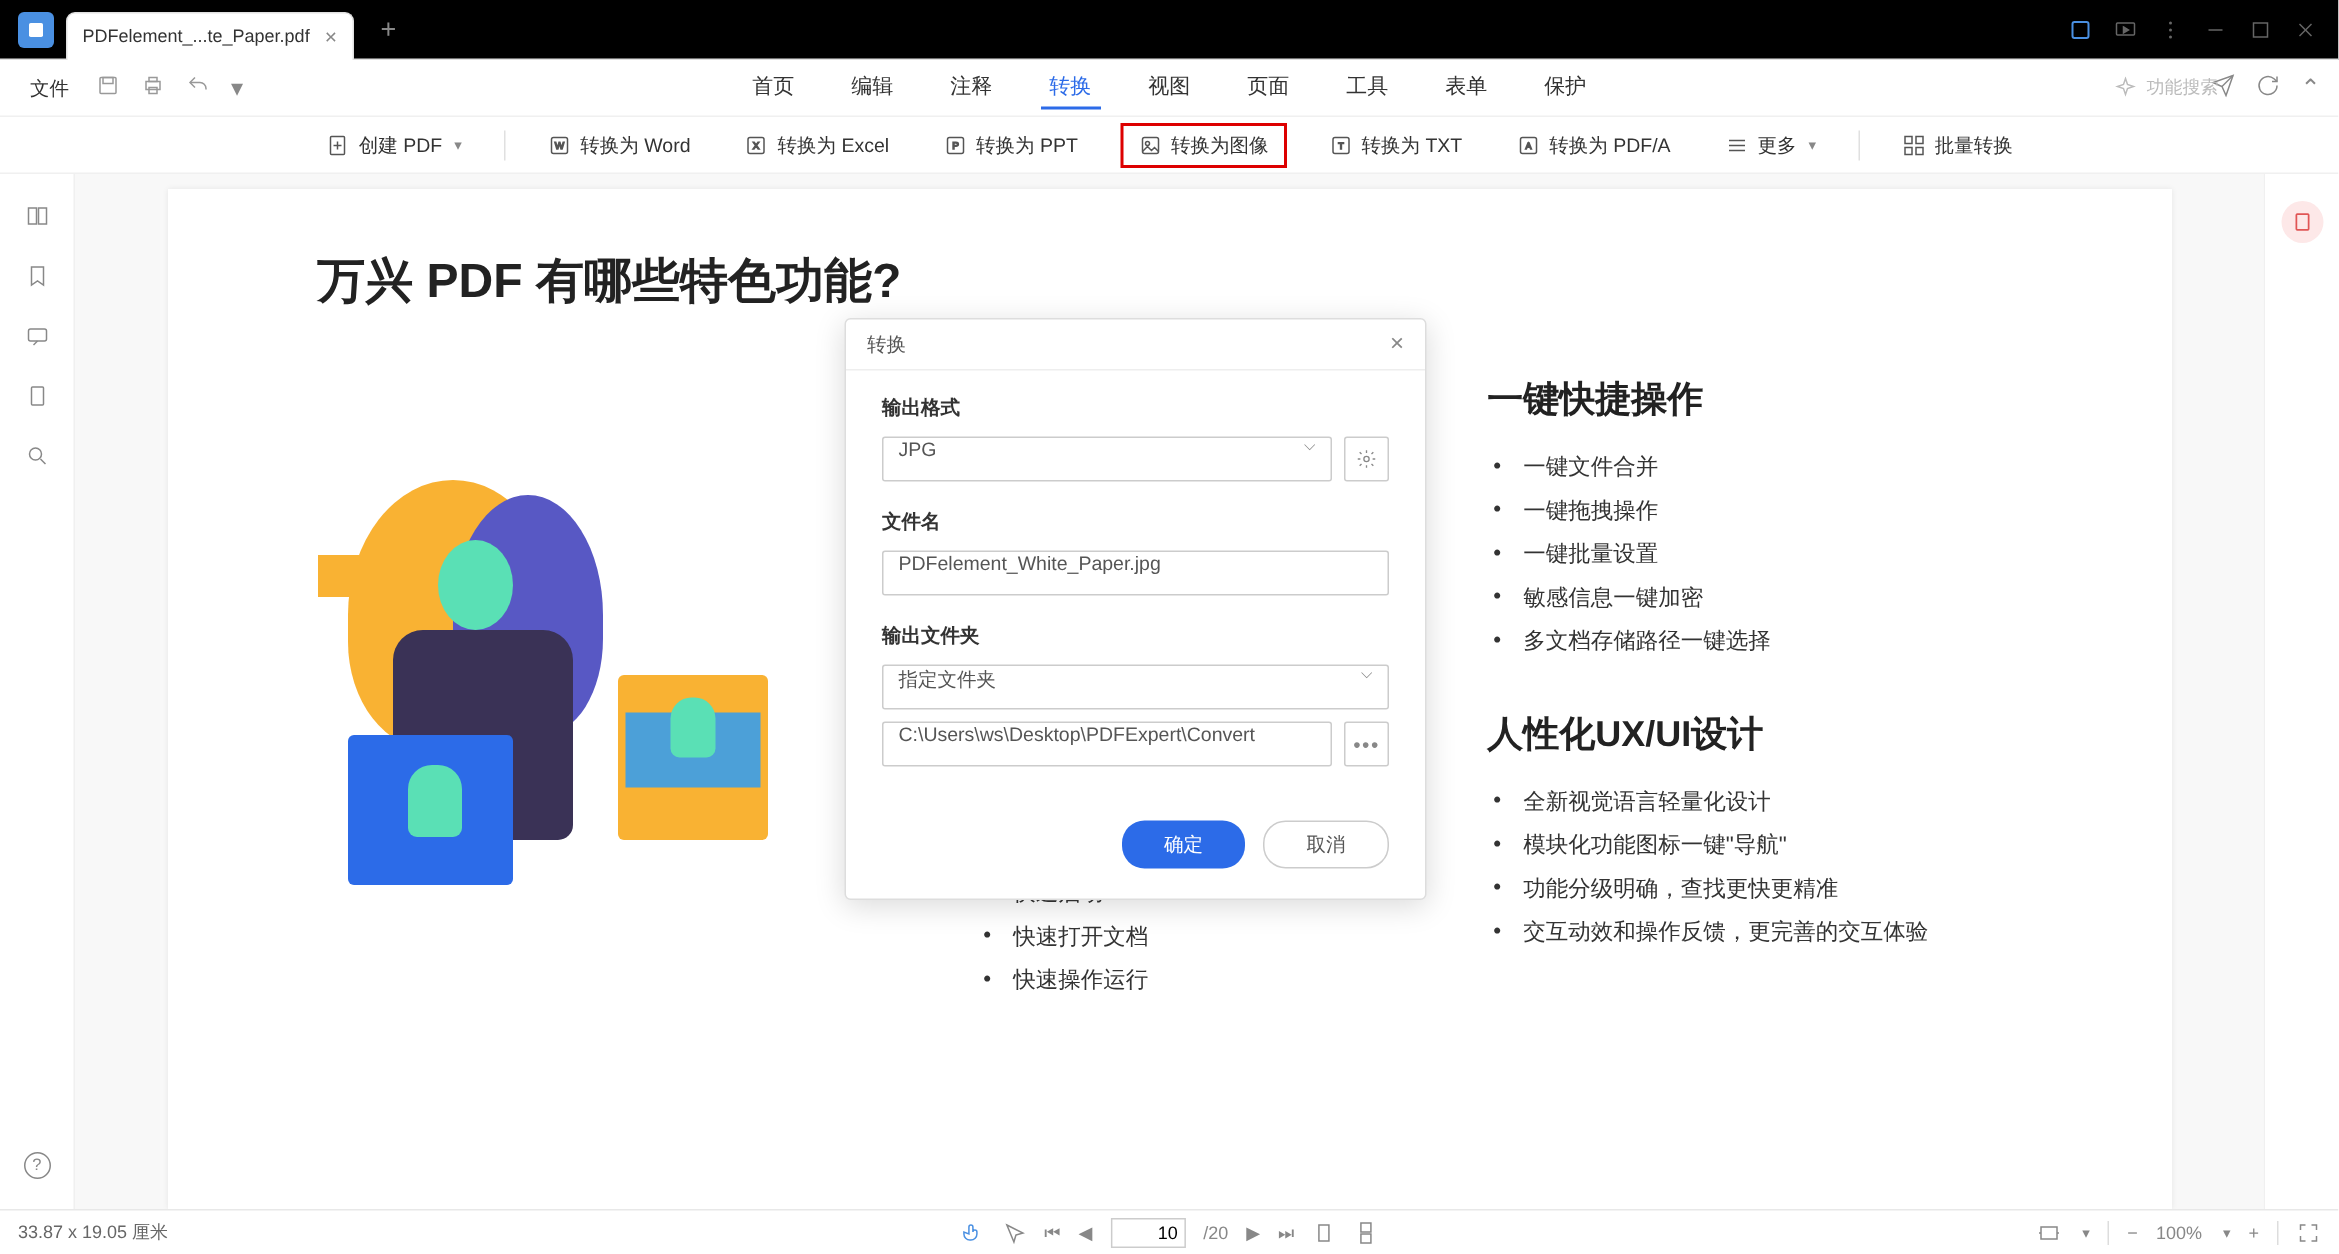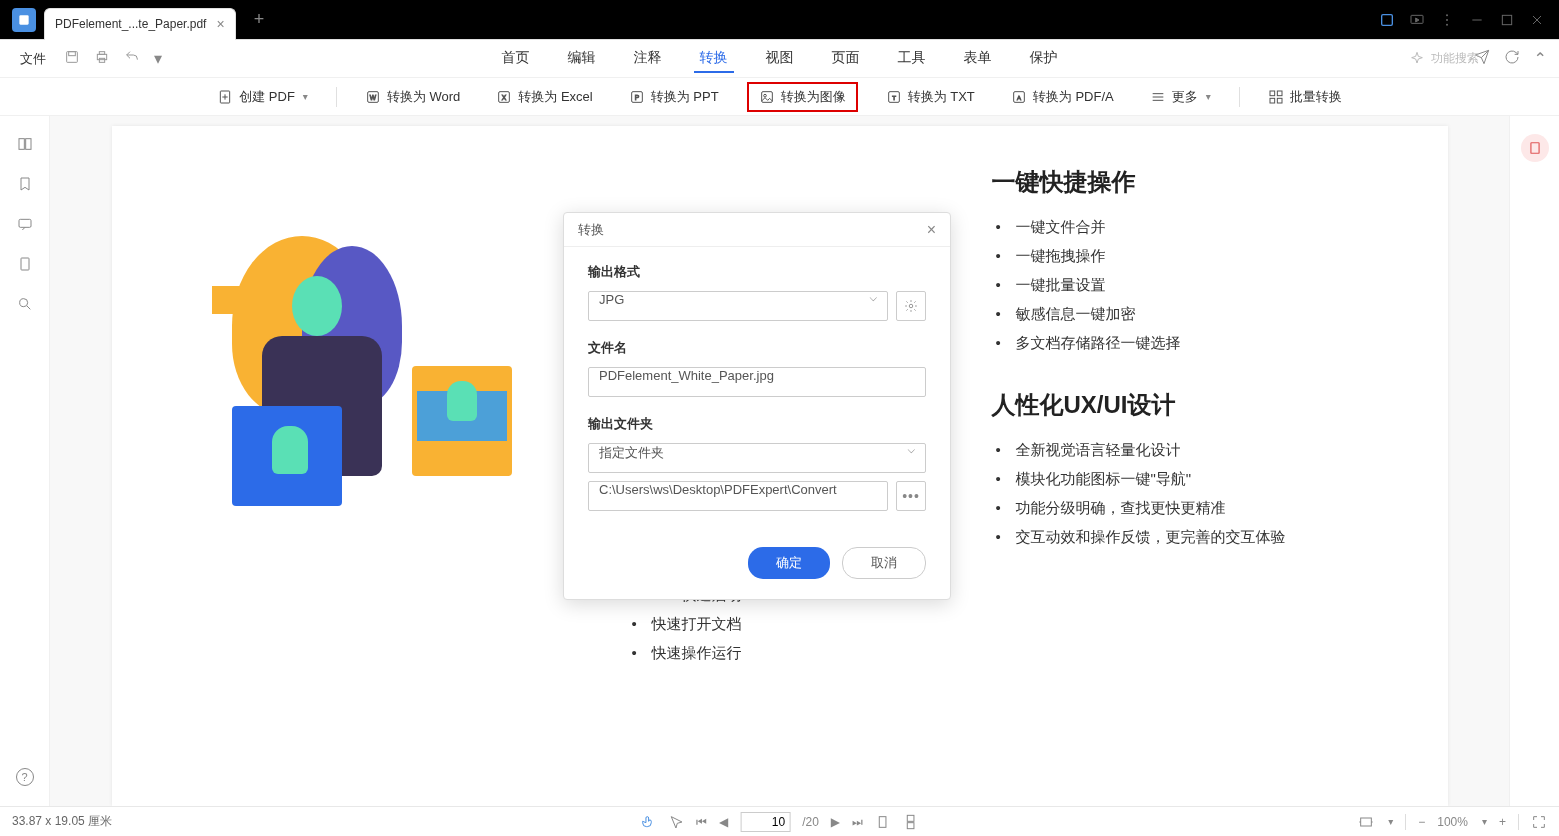--- a/index.html
+++ b/index.html
@@ -49,21 +49,21 @@
 
 .doc-title { font-size: 32px; font-weight: bold; color: #222; margin-bottom: 40px; }
 .doc-columns { display: flex; gap: 60px; }
 .doc-left { width: 420px; }
 .illustration { width: 320px; height: 300px; margin-top: 60px; position: relative; }
 .doc-right { flex: 1; }
 .section-h { font-size: 24px; font-weight: bold; margin-bottom: 20px; color: #222; }
 .bullets { list-style: none; margin-bottom: 36px; }
 .bullets li { font-size: 15px; color: #333; margin-bottom: 10px; padding-left: 24px; position: relative; }
 .bullets li::before { content: '•'; position: absolute; left: 4px; }
-.hidden-bullets { position: absolute; left: 516px; top: 460px; text-align: right; }
+.hidden-bullets { position: absolute; left: 540px; top: 460px; }
 
 
 .dialog { position: absolute; left: 563px; top: 212px; width: 388px; background: #fff; border: 1px solid #ddd; border-radius: 4px; box-shadow: 0 4px 20px rgba(0,0,0,0.15); }
 .dialog-header { height: 34px; display: flex; align-items: center; padding: 0 14px; border-bottom: 1px solid #eee; font-size: 13px; color: #555; }
 .dialog-close { margin-left: auto; cursor: pointer; color: #888; font-size: 16px; }
 .dialog-body { padding: 16px 24px 6px; }
 .field-label { font-size: 13px; font-weight: bold; color: #333; margin-bottom: 10px; }
 .field-row { display: flex; gap: 8px; margin-bottom: 18px; }
 .select, .input { flex: 1; height: 30px; border: 1px solid #ccc; border-radius: 2px; padding: 0 10px; font-size: 13px; color: #555; background: #fff; display: flex; align-items: flex-start; justify-content: space-between; }
 .select .arrow { color: #888; font-size: 10px; }
@@ -308,20 +308,21 @@
     <span>
         <svg class="sic" viewBox="0 0 24 24" fill="none" stroke="#888" stroke-width="1.5">
           <circle cx="10" cy="10" r="6"></circle>
           <line x1="15" y1="15" x2="20" y2="20"></line>
         </svg>
       </span>
     <span class="helpq">?</span>
   </div>
   <div class="content">
     <div class="page">
+      <div class="doc-title">万兴 PDF 有哪些特色功能?</div>
       <div class="doc-columns">
         <div class="doc-left">
           <div class="illustration">
             <div class="illus-bg1"></div>
               <div class="illus-bg2"></div>
             <div class="illus-note"></div>
             <div class="illus-body"></div>
               <div class="illus-face"></div>
             <div class="illus-card2"></div>
               <div class="illus-mini1"></div>

